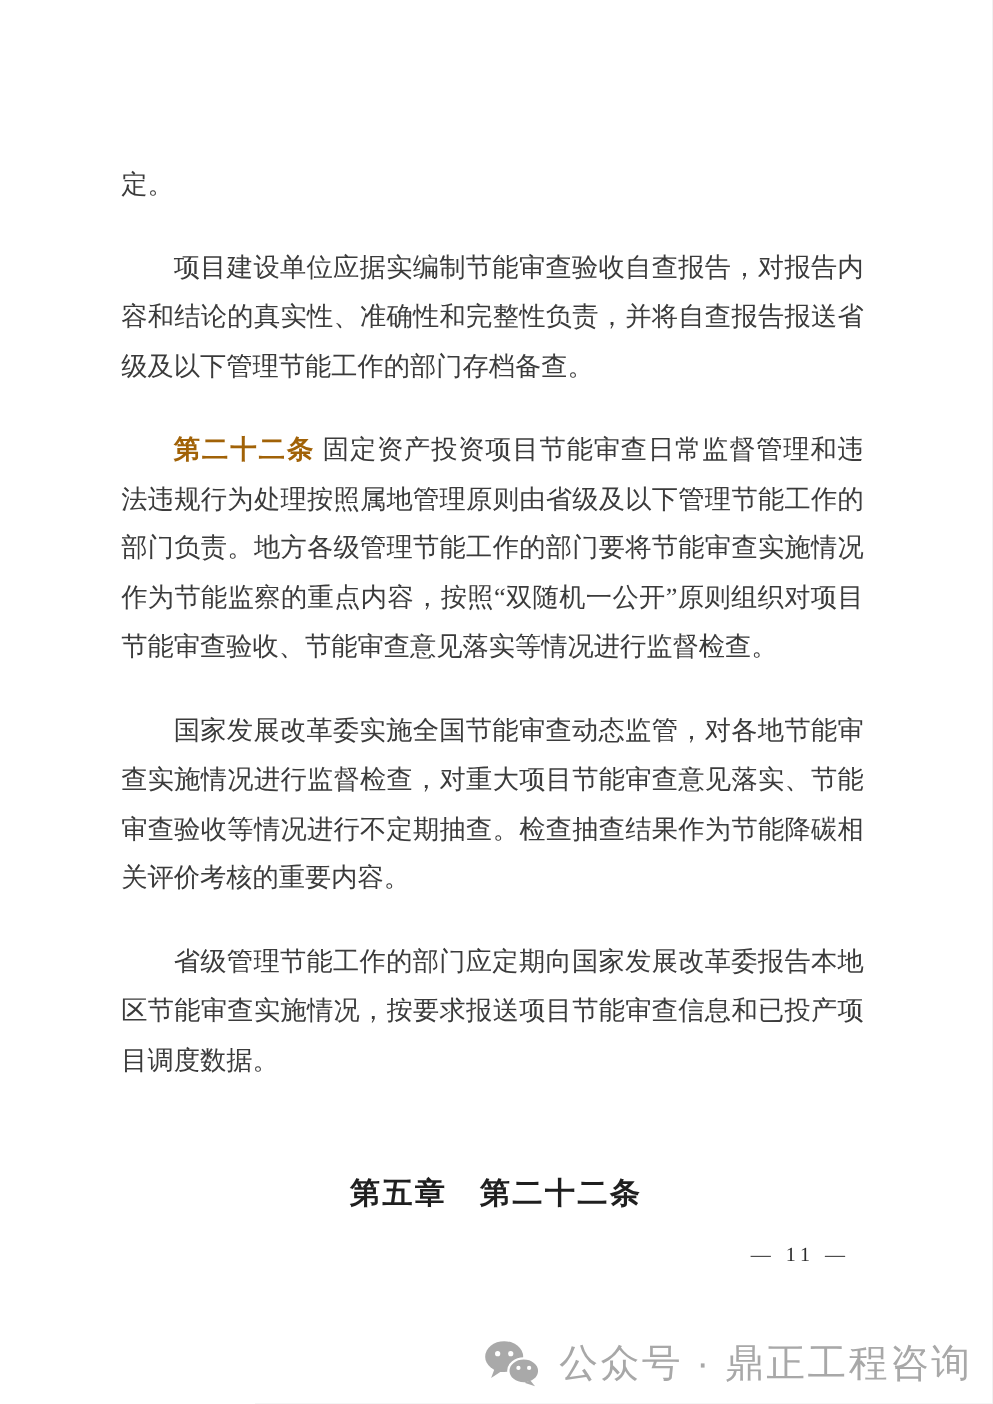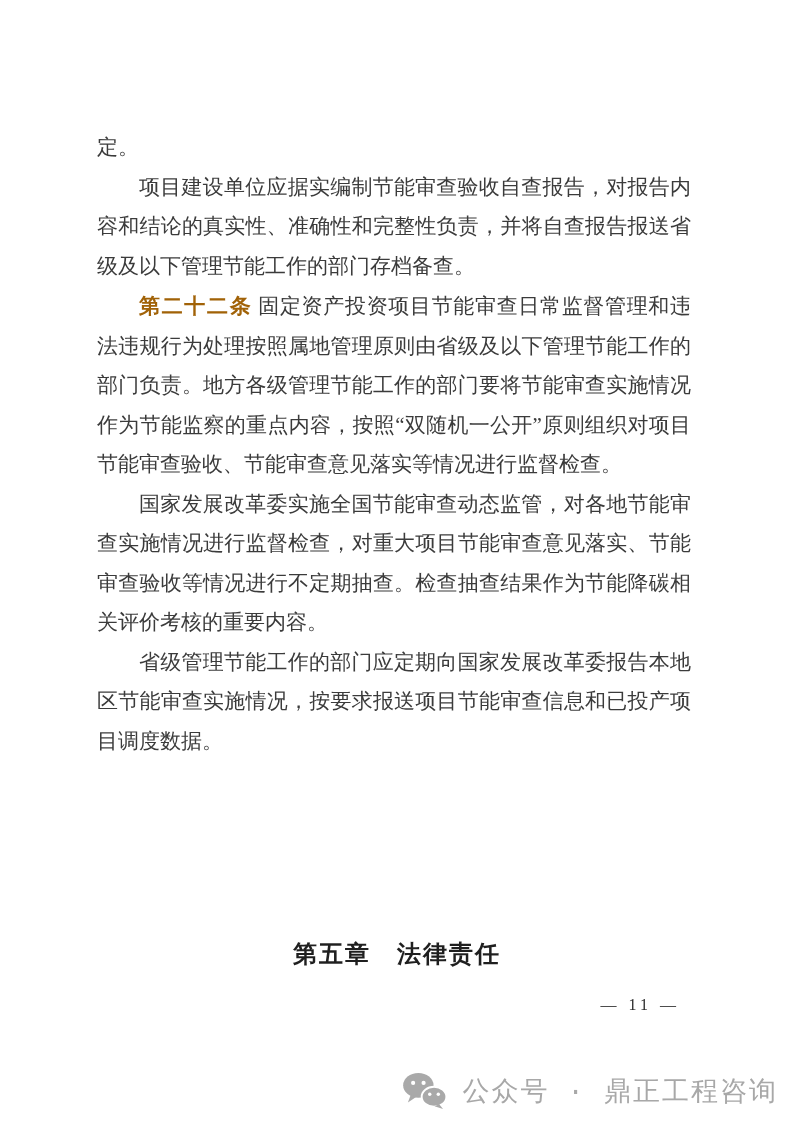--- a/index.html
+++ b/index.html
@@ -28,20 +28,21 @@
     line-height: 39.5px;
     text-align: justify;
     color: #3b3b3b;
   }
   .doc-body p.para {
     margin: 0;
     padding: 0;
   }
   .doc-body p.para.indent {
     text-indent: 42px;
+    margin-top: 27px;
   }
   .doc-body b.lead {
     font-family: "Liberation Sans", "DejaVu Sans", sans-serif;
     font-weight: 700;
     color: #a16207;
     letter-spacing: 1px;
   }
   .chapter-heading {
     position: absolute;
     left: 0;
@@ -73,41 +74,41 @@
     gap: 12px;
   }
   .wechat-footer .icon {
     width: 50px;
     height: 40px;
     display: inline-flex;
     align-items: center;
     justify-content: center;
   }
   .wechat-footer .label {
-    font-size: 27px;
+    font-size: 31px;
     color: #a8a8a8;
     letter-spacing: 2px;
     white-space: nowrap;
-    font-family: Liberation Mono, monospace;
+    font-family: Liberation Sans, sans-serif;
   }
 </style>
 </head>
 <body>
 
 <div class="page">
 
   <div class="doc-body">
       <p class="para">定。</p>
       <p class="para indent">项目建设单位应据实编制节能审查验收自查报告，对报告内容和结论的真实性、准确性和完整性负责，并将自查报告报送省级及以下管理节能工作的部门存档备查。</p>
       <p class="para indent"><b class="lead">第二十二条</b> 固定资产投资项目节能审查日常监督管理和违法违规行为处理按照属地管理原则由省级及以下管理节能工作的部门负责。地方各级管理节能工作的部门要将节能审查实施情况作为节能监察的重点内容，按照“双随机一公开”原则组织对项目节能审查验收、节能审查意见落实等情况进行监督检查。</p>
       <p class="para indent">国家发展改革委实施全国节能审查动态监管，对各地节能审查实施情况进行监督检查，对重大项目节能审查意见落实、节能审查验收等情况进行不定期抽查。检查抽查结果作为节能降碳相关评价考核的重要内容。</p>
       <p class="para indent">省级管理节能工作的部门应定期向国家发展改革委报告本地区节能审查实施情况，按要求报送项目节能审查信息和已投产项目调度数据。</p>
     </div>
 
-  <div class="chapter-heading">第五章　法律责任</div>
+  <div class="chapter-heading">第五章　第二十二条</div>
 
   <div class="page-number">— 11 —</div>
 
   <div class="wechat-footer">
     <span class="icon">
       <svg viewBox="0 0 48 40" width="48" height="38" aria-hidden="true">
         <g fill="#a9a9a9">
           <ellipse cx="17" cy="14" rx="16" ry="13"></ellipse>
           <path d="M9 24 L6 32 L15 26 Z"></path>
         </g>

